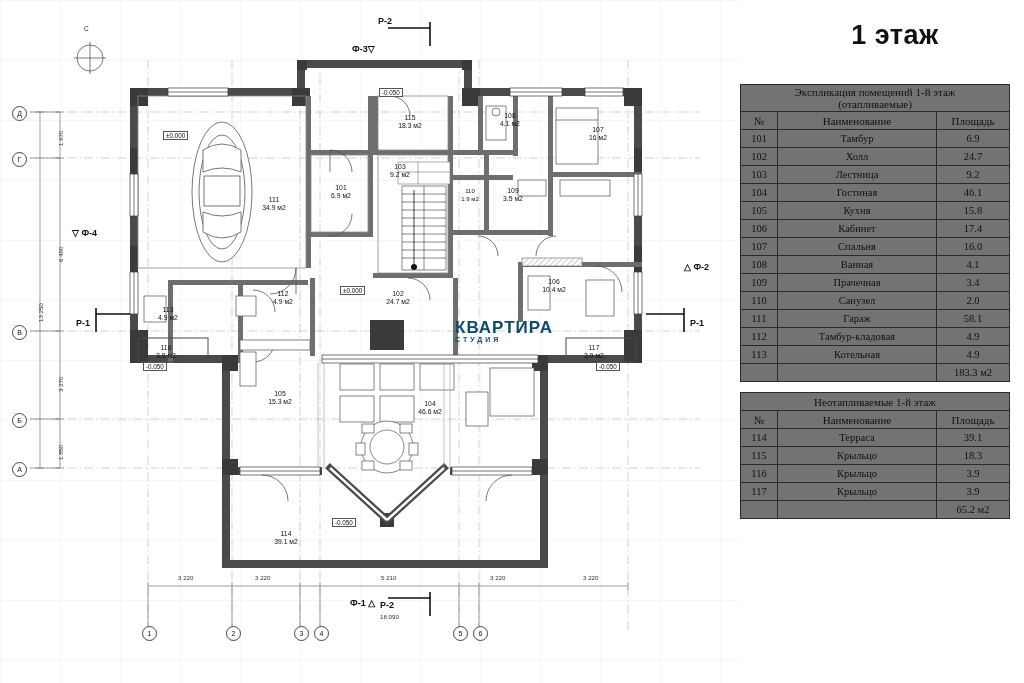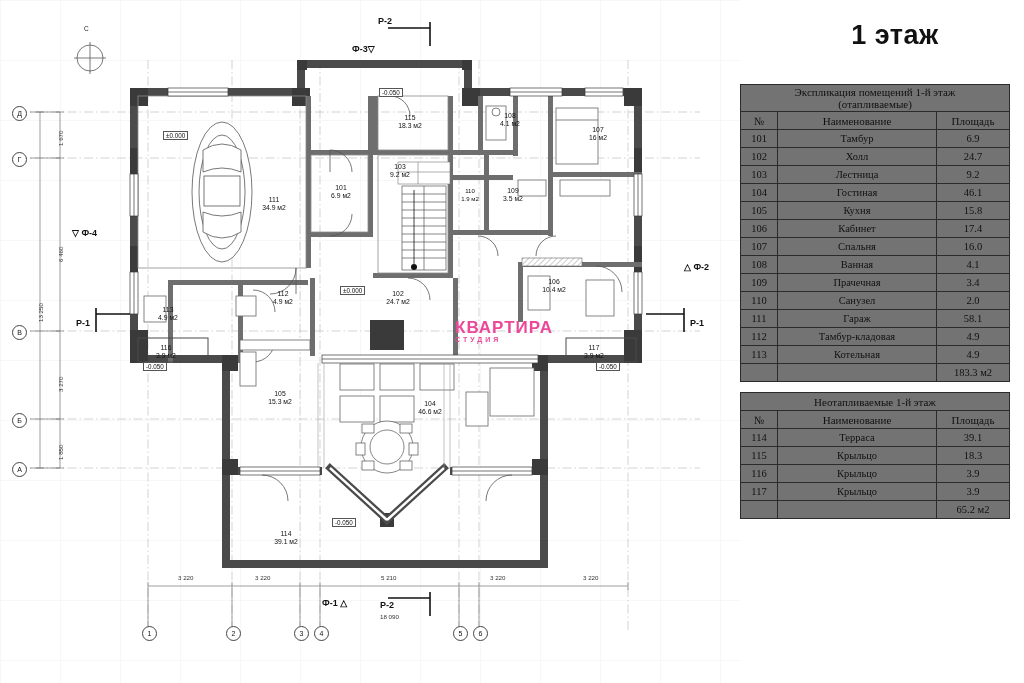--- a/index.html
+++ b/index.html
@@ -39,21 +39,21 @@
   .rmnum{position:absolute;font-size:6.8px;color:#111;text-align:center;line-height:8px;white-space:nowrap;}
   .dim{position:absolute;font-size:6.2px;color:#333;white-space:nowrap;}
   .dimv{position:absolute;font-size:6.2px;color:#333;white-space:nowrap;transform-origin:0 0;transform:rotate(-90deg);}
   .sect{position:absolute;font-size:9px;font-weight:bold;color:#111;white-space:nowrap;}
   .elev{position:absolute;font-size:6.3px;color:#111;border:1px solid #555;background:#fff;padding:0 2px;white-space:nowrap;}
   .circ{
     position:absolute;width:13px;height:13px;border:1px solid #444;border-radius:50%;
     font-size:7px;line-height:13px;text-align:center;color:#111;background:#fff;
   }
   .wm{
-    position:absolute;left:455px;top:318px;font-size:17px;color:#ec4899;
+    position:absolute;left:455px;top:318px;font-size:17px;color:#0c4a6e;
     font-weight:bold;letter-spacing:1px;
   }
   .wm small{display:block;font-size:7px;letter-spacing:3px;margin-top:-2px;}
 </style>
 </head>
 <body>
 
 <div class="root">
 
   <div class="title">1 этаж</div>
@@ -369,21 +369,21 @@
         <circle cx="90" cy="58" r="13"></circle>
         <line x1="90" y1="42" x2="90" y2="74"></line>
         <line x1="74" y1="58" x2="106" y2="58"></line>
       </g>
     </svg>
 
     <div class="lbl" style="left:84px;top:25px;">С</div>
 
     <div class="sect" style="left:378px;top:16px;">Р-2</div>
     <div class="sect" style="left:352px;top:44px;"><span>Ф-3</span>▽</div>
-    <div class="sect" style="left:322px;top:598px;"><span>Ф-1</span> △</div>
+    <div class="sect" style="left:322px;top:598px;padding-left:28px;"><span>Ф-1</span> △</div>
     <div class="sect" style="left:380px;top:600px;">Р-2</div>
     <div class="dim" style="left:380px;top:613px;">18 090</div>
     <div class="sect" style="left:72px;top:228px;">▽ <span>Ф-4</span></div>
     <div class="sect" style="left:684px;top:216px;margin-top:46px;">△ <span>Ф-2</span></div>
     <div class="sect" style="left:76px;top:318px;">Р-1</div>
     <div class="sect" style="left:690px;top:318px;">Р-1</div>
 
     <div class="elev" style="left:379px;top:88px;">-0.050</div>
     <div class="elev" style="left:163px;top:131px;">±0.000</div>
     <div class="elev" style="left:340px;top:286px;">±0.000</div>

